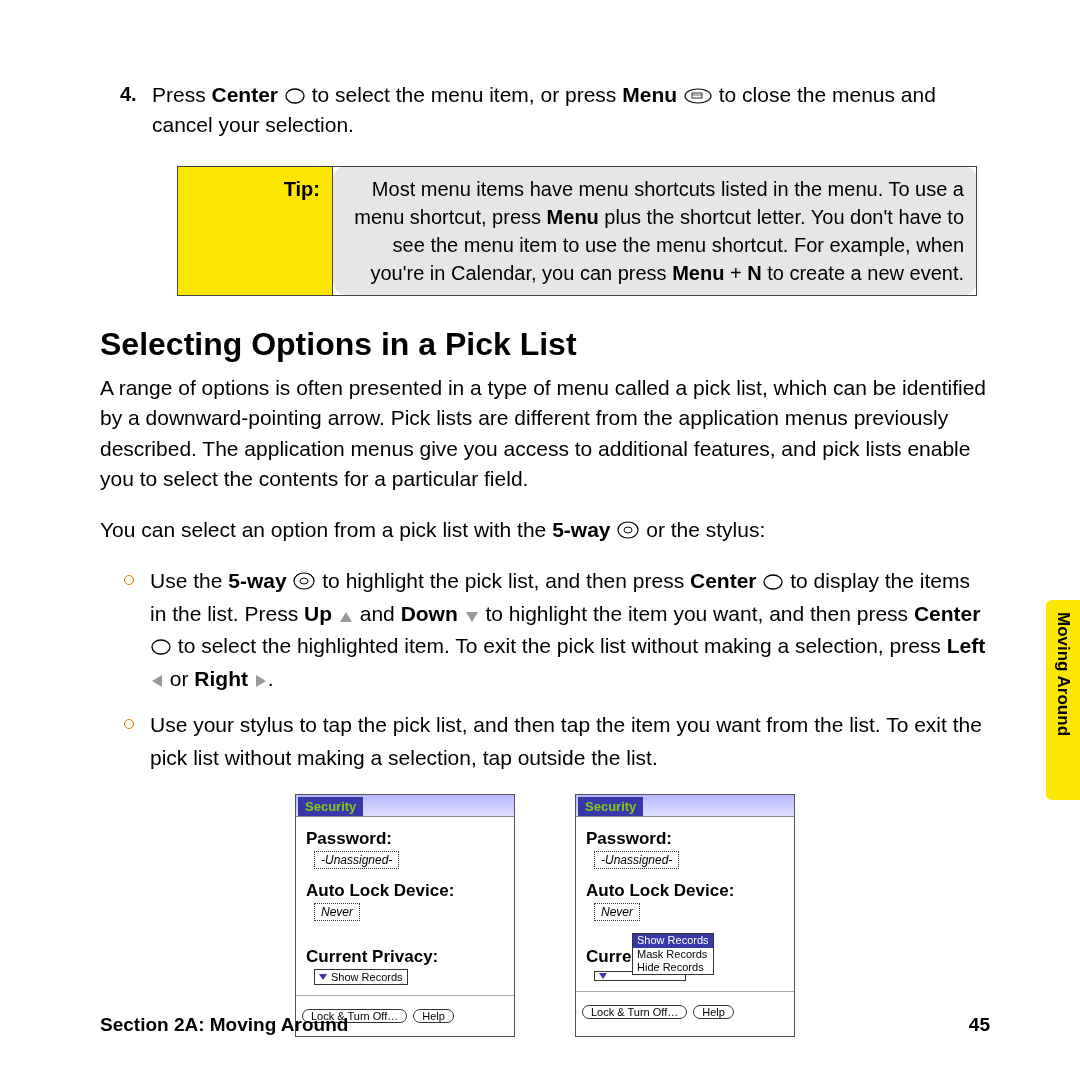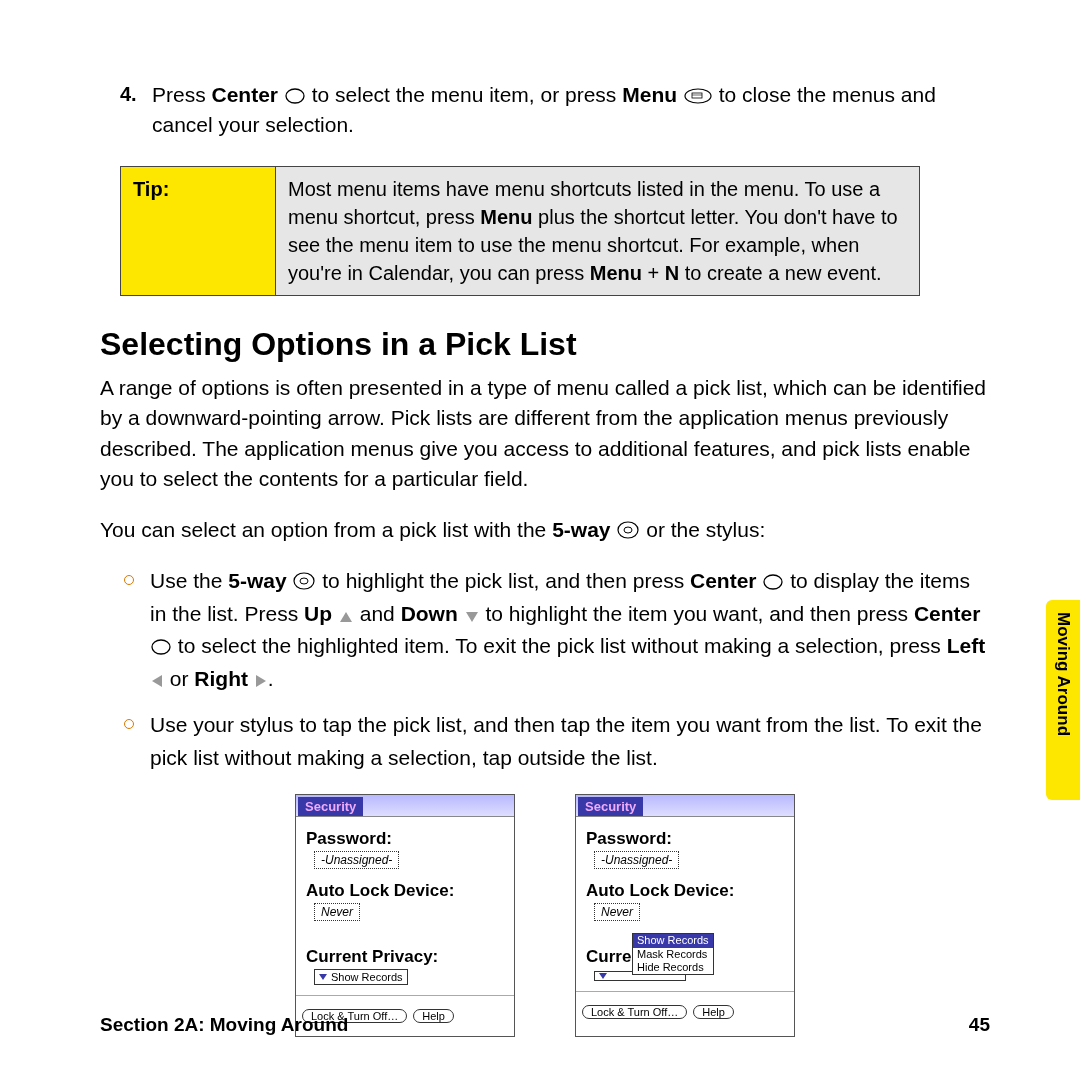--- a/index.html
+++ b/index.html
@@ -32,37 +32,39 @@
     top: 0;
     font-weight: bold;
     color: #000;
     font-size: 20px;
   }
   .bold { font-weight: bold; }
   .icon svg { vertical-align: -3px; }
   .tip-table {
     border-collapse: collapse;
     width: 800px;
-    margin-left: 20px;
+    margin-left: 77px;
     margin-bottom: 30px;
+    text-align: right;
   }
   .tip-table td {
     border: 1px solid #444;
     padding: 8px 12px;
     font-size: 20px;
     vertical-align: top;
     line-height: 1.4;
   }
   .tip-label {
     background: #fde600;
     font-weight: bold;
     width: 130px;
   }
   .tip-body {
     background: #e6e6e6;
+    border-radius: 14px;
   }
   .heading {
     font-weight: bold;
     font-size: 32px;
     margin: 30px 0 10px 0;
   }
   .para {
     font-size: 21px;
     line-height: 1.45;
     margin: 4px 0 20px 0;
@@ -100,21 +102,21 @@
     width: 218px;
     border: 1px solid #555;
     background: #fff;
     font-family: Verdana, Arial, sans-serif;
     font-size: 13px;
   }
   .screen-title {
     background: #3838a8;
     border: 1px solid #3838a8;
     display: inline-block;
-    color: #f0abfc;
+    color: #84cc16;
     font-weight: bold;
     font-size: 13px;
     padding: 1px 6px;
     margin: 2px;
   }
   .screen-titlebar {
     background: linear-gradient(#b8b8ff,#dedeff);
     border-bottom: 1px solid #888;
     height: 21px;
   }

